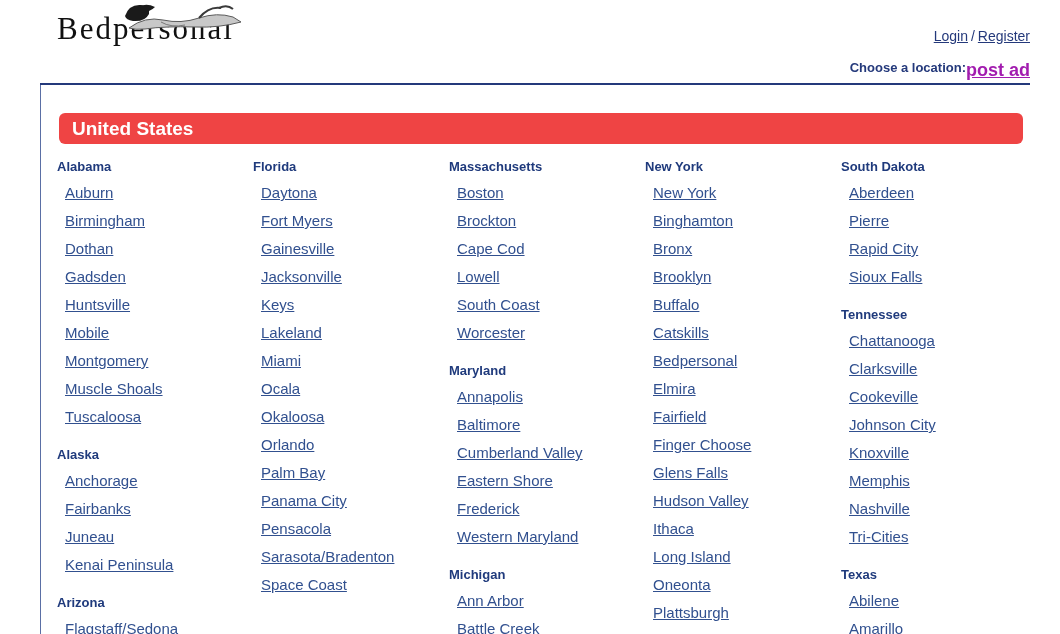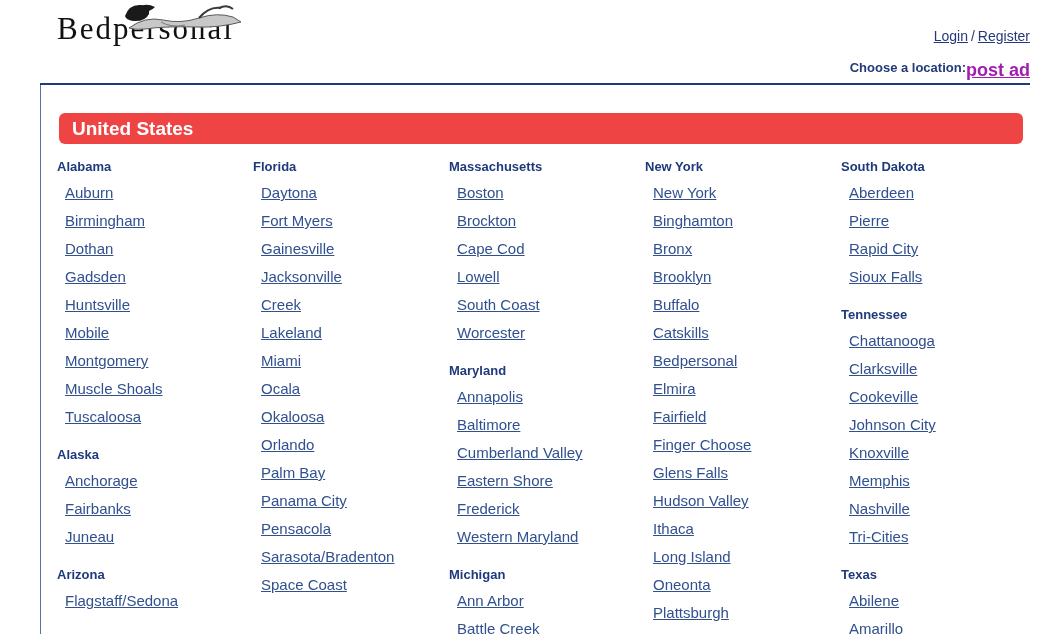--- a/index.html
+++ b/index.html
@@ -154,34 +154,35 @@
           <a class="city-link" href="#">Mobile</a>
           <a class="city-link" href="#">Montgomery</a>
           <a class="city-link" href="#">Muscle Shoals</a>
           <a class="city-link" href="#">Tuscaloosa</a>
         </div>
         <div class="state-group">
           <div class="state-name">Alaska</div>
           <a class="city-link" href="#">Anchorage</a>
           <a class="city-link" href="#">Fairbanks</a>
           <a class="city-link" href="#">Juneau</a>
+          <a class="city-link" href="#">Kenai Peninsula</a>
         </div>
         <div class="state-group">
           <div class="state-name">Arizona</div>
           <a class="city-link" href="#">Flagstaff/Sedona</a>
         </div>
       </div>
       <div class="column">
         <div class="state-group">
           <div class="state-name">Florida</div>
           <a class="city-link" href="#">Daytona</a>
           <a class="city-link" href="#">Fort Myers</a>
           <a class="city-link" href="#">Gainesville</a>
           <a class="city-link" href="#">Jacksonville</a>
-          <a class="city-link" href="#">Creek</a>
+          <a class="city-link" href="#">Keys</a>
           <a class="city-link" href="#">Lakeland</a>
           <a class="city-link" href="#">Miami</a>
           <a class="city-link" href="#">Ocala</a>
           <a class="city-link" href="#">Okaloosa</a>
           <a class="city-link" href="#">Orlando</a>
           <a class="city-link" href="#">Palm Bay</a>
           <a class="city-link" href="#">Panama City</a>
           <a class="city-link" href="#">Pensacola</a>
           <a class="city-link" href="#">Sarasota/Bradenton</a>
           <a class="city-link" href="#">Space Coast</a>

